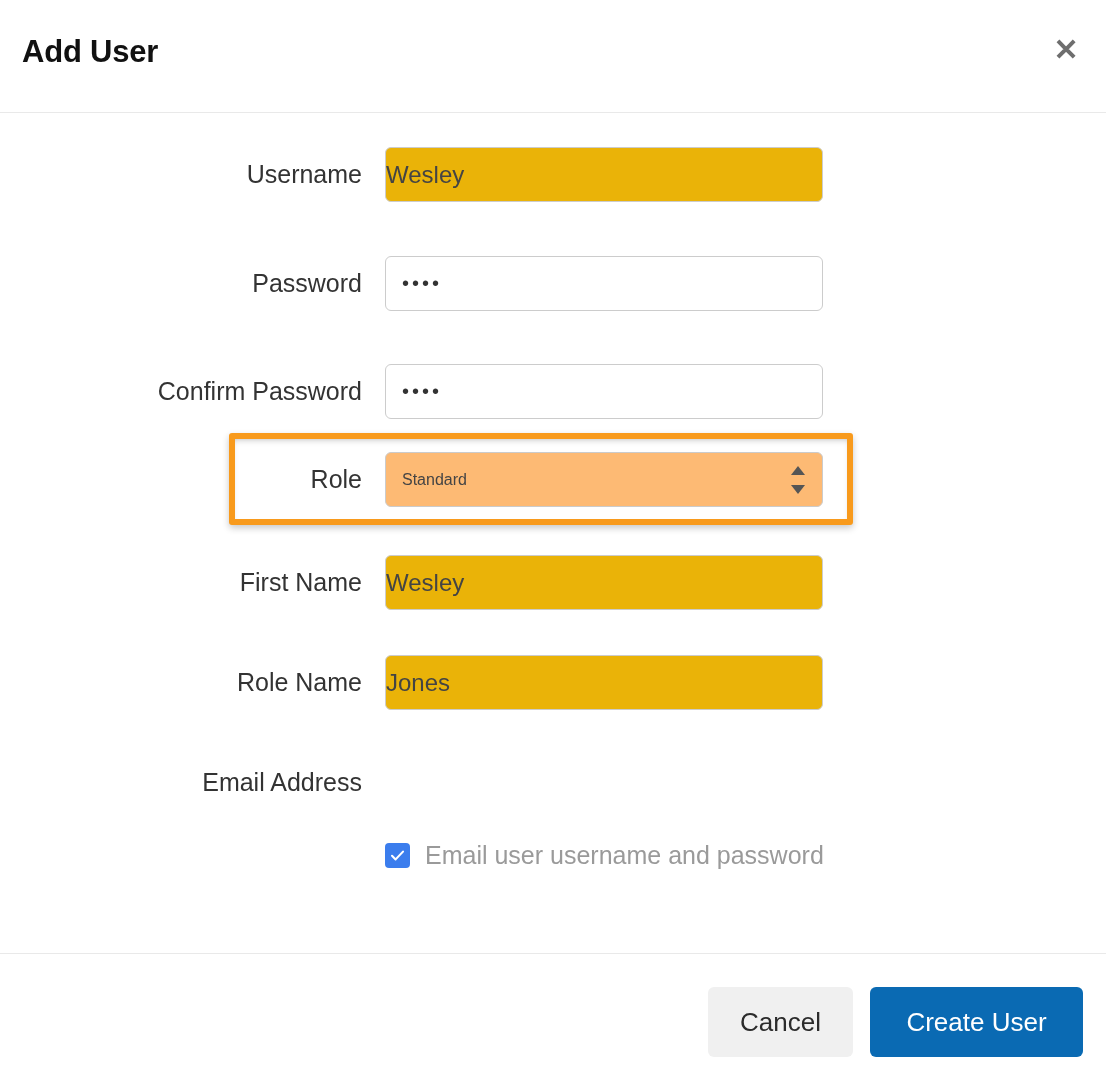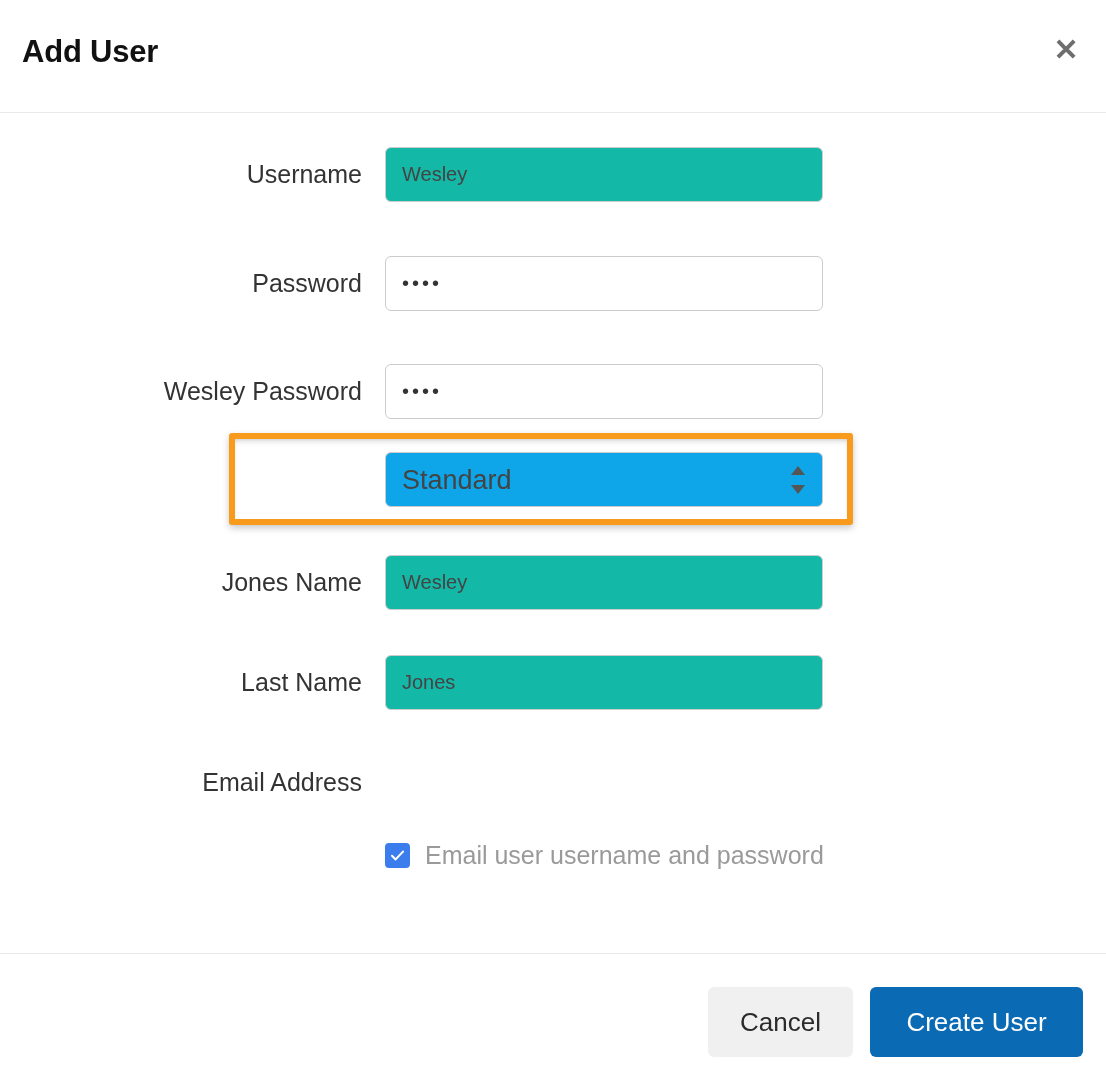--- a/index.html
+++ b/index.html
@@ -93,24 +93,24 @@
   }
   .form-control {
     position: absolute;
     left: 383px;
     top: 0;
     width: 438px;
     height: 55px;
     box-sizing: border-box;
     border: 1px solid #cccccc;
     border-radius: 6px;
-    background: #14b8a6;
-    font-size: 20px;
+    background: #eab308;
+    font-size: 24px;
     color: #444444;
-    padding: 0 16px;
+    padding: 0 0;
     font-family: "Liberation Sans", sans-serif;
     outline: none;
   }
   .form-control::placeholder { color: #9b9b9b; }
 
   .pw-dots {
     position: absolute;
     left: 383px;
     top: 0;
     width: 438px;
@@ -134,22 +134,22 @@
     top: 0;
     width: 438px;
     height: 55px;
   }
   .form-select {
     width: 438px;
     height: 55px;
     box-sizing: border-box;
     border: 1px solid #cbcbcb;
     border-radius: 6px;
-    background: #0ea5e9;
-    font-size: 27px;
+    background: #fdba74;
+    font-size: 16px;
     color: #444444;
     padding: 0 16px;
     font-family: "Liberation Sans", sans-serif;
     -webkit-appearance: none;
     -moz-appearance: none;
     appearance: none;
     outline: none;
     cursor: pointer;
   }
   .stepper {
@@ -273,47 +273,48 @@
       <div class="form-label">Username</div>
       <input class="form-control" type="text" value="Wesley" style="">
     </div>
 
     <div class="form-row row-password" style="top:143px;">
       <div class="form-label">Password</div>
       <div class="pw-dots">••••</div>
     </div>
 
     <div class="form-row row-confirm" style="top:251px;">
-      <div class="form-label">Wesley Password</div>
+      <div class="form-label">Confirm Password</div>
       <div class="pw-dots">••••</div>
     </div>
 
     <div class="highlight-box"></div>
 
     <div class="form-row row-role" style="top:339px;">
+      <div class="form-label">Role</div>
       <div class="select-wrap">
         <select class="form-select">
           <option selected="">Standard</option>
           <option>Administrator</option>
           <option>Read Only</option>
         </select>
         <div class="stepper">
           <div class="up"></div>
           <div class="down"></div>
         </div>
       </div>
     </div>
 
     <div class="form-row row-first" style="top:442px;">
-      <div class="form-label">Jones Name</div>
+      <div class="form-label">First Name</div>
       <input class="form-control" type="text" value="Wesley" style="">
     </div>
 
     <div class="form-row row-last" style="top:542px;">
-      <div class="form-label">Last Name</div>
+      <div class="form-label">Role Name</div>
       <input class="form-control" type="text" value="Jones" style="">
     </div>
 
     <div class="form-row row-email" style="top:642px;">
       <div class="form-label">Email Address</div>
     </div>
 
     <div class="checkbox-row">
       <div class="checkbox-box">
         <svg width="17" height="17" viewBox="0 0 17 17">

